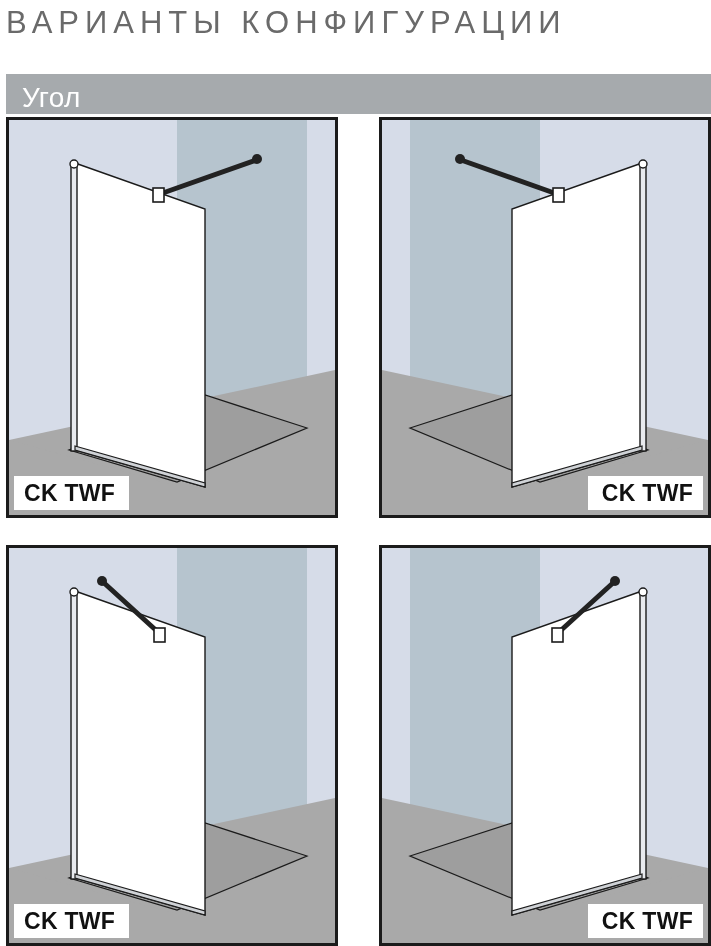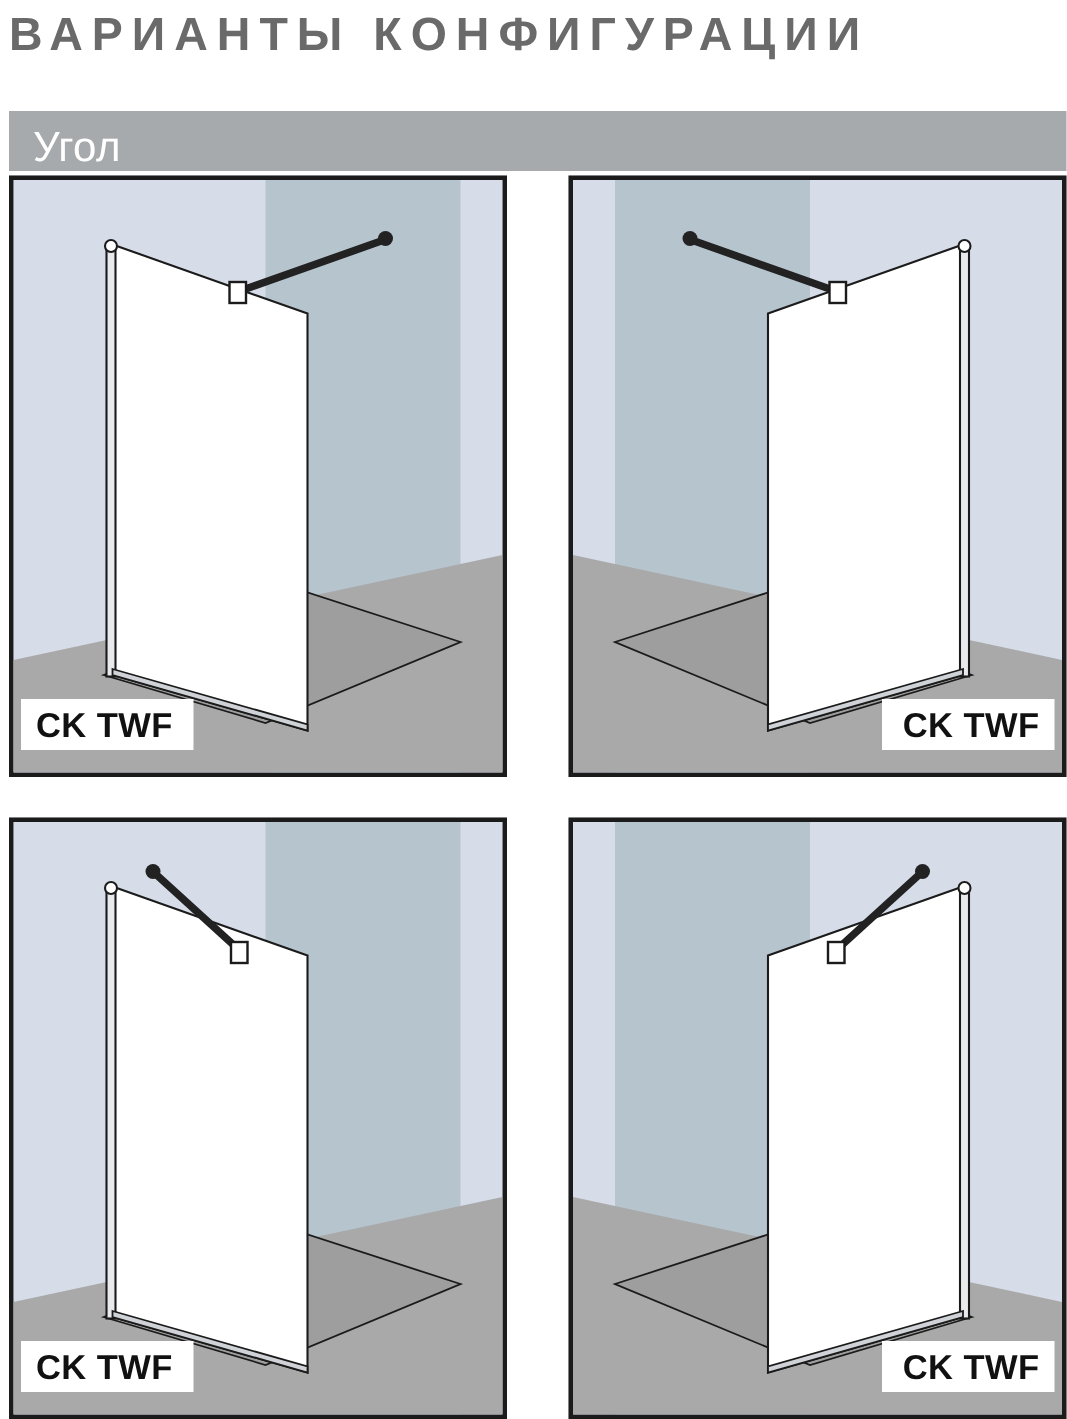--- a/index.html
+++ b/index.html
@@ -6,21 +6,21 @@
   body{
     width:711px;height:946px;overflow:hidden;
     font-family:"Liberation Sans","DejaVu Sans",sans-serif;
   }
   .page{position:relative;width:711px;height:946px;background:#fff;}
 
   
   .page-title{
     position:absolute;left:6px;top:0px;width:705px;height:46px;
     display:flex;align-items:center;
-    font-size:31px;font-weight:700;color:#6a6a6a;
+    font-size:31px;font-weight:400;color:#6a6a6a;
     letter-spacing:6.0px;white-space:nowrap;
   }
 
   
   .section-band{
     position:absolute;left:6px;top:74px;width:705px;height:40px;
     background:#a6aaad;
   }
   .section-band-label{
     position:absolute;left:16px;top:8px;
@@ -34,21 +34,21 @@
          border:3px solid #1b1b1b;box-sizing:border-box;background:#d6dce8;}
   .p1{left:0px;  top:0px;}
   .p2{left:373px;top:0px;}
   .p3{left:0px;  top:428px;}
   .p4{left:373px;top:428px;}
 
   .panel svg{display:block;width:100%;height:100%;}
 
   
   .panel-label{
-    position:absolute;bottom:15px;height:34px;
+    position:absolute;bottom:5px;height:34px;
     background:#ffffff;display:flex;align-items:center;
     font-size:23px;font-weight:700;color:#111;letter-spacing:0.3px;
   }
   .label-left {left:5px; padding:0 14px 0 10px;}
   .label-right{right:5px;padding:0 10px 0 14px;}
 </style>
 </head>
 <body>
 
 <div class="page">

